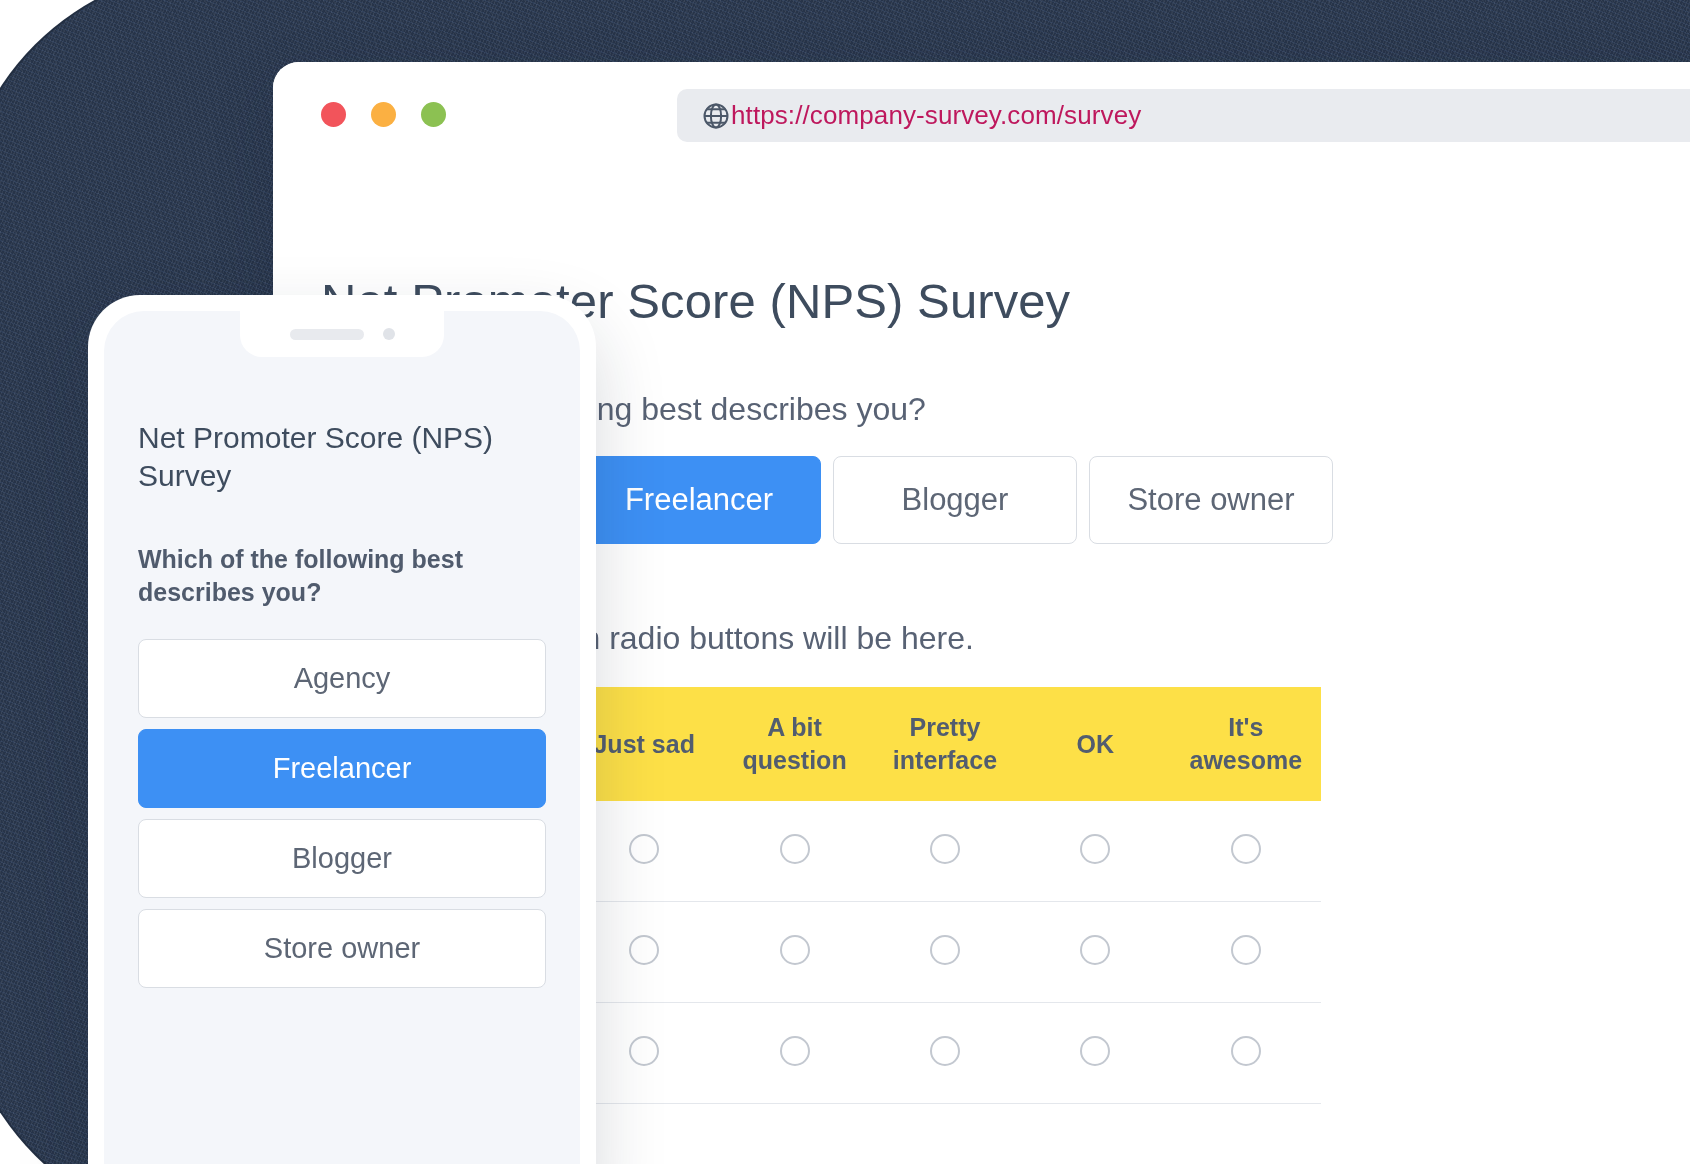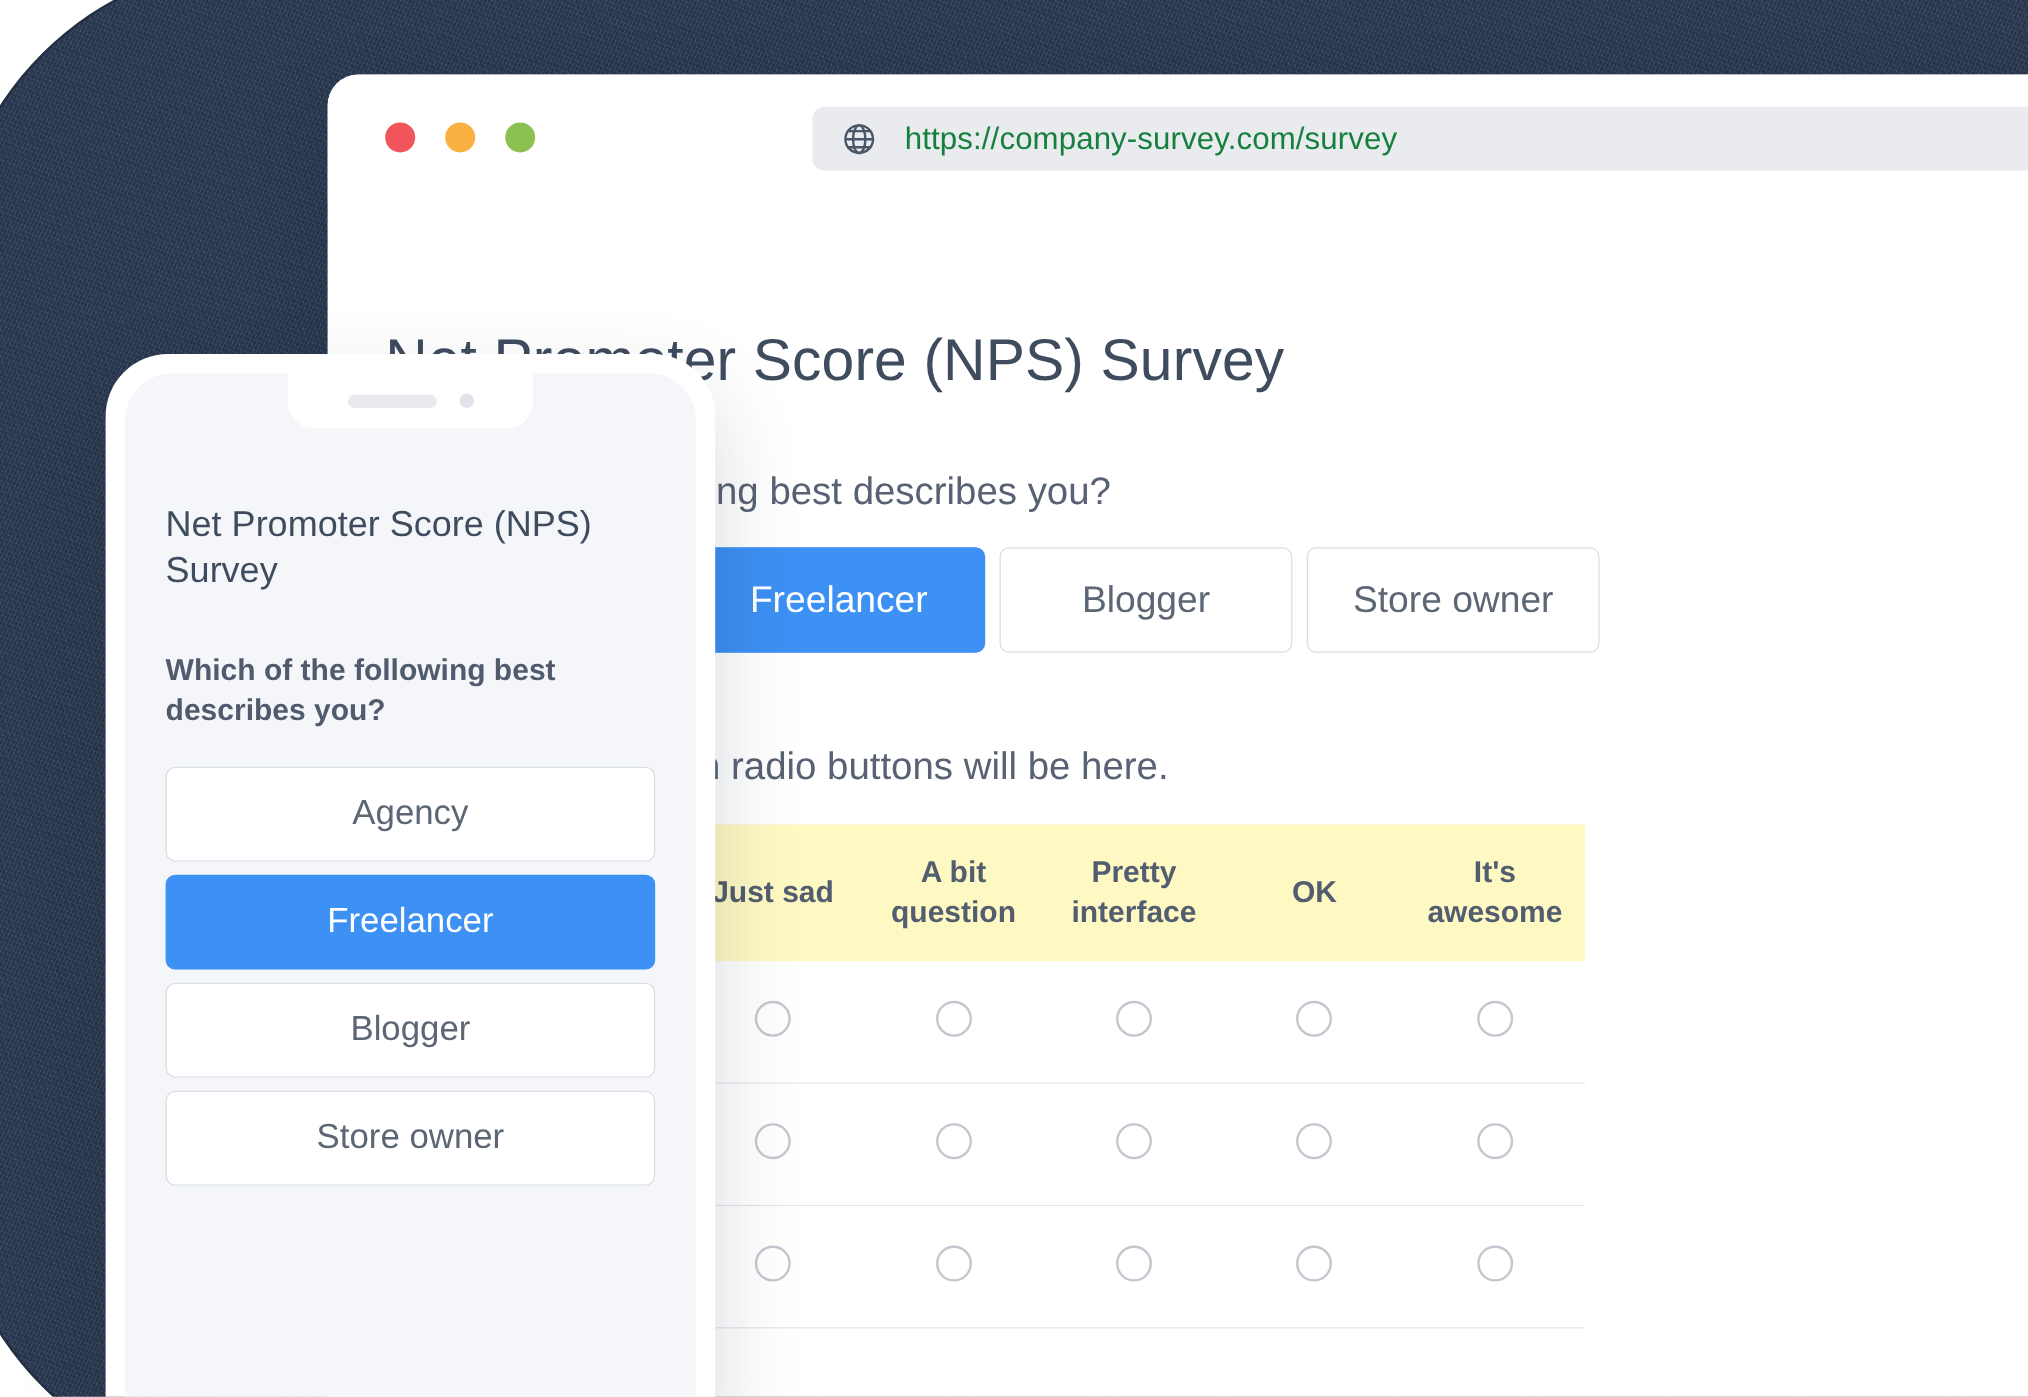--- a/index.html
+++ b/index.html
@@ -78,23 +78,22 @@
     height: 53px;
     background: #e9ebef;
     border-radius: 10px;
     display: flex;
     align-items: center;
     padding-left: 24px;
     box-sizing: border-box;
   }
   #globe-icon { width: 30px; height: 30px; flex: 0 0 auto; }
   #url-text {
-    margin-left: 23px;
     font-size: 26px;
-    color: #15803d;
+    color: #be185d;
     letter-spacing: .1px;
     white-space: nowrap;
   }
 
   
   #page-body {
     padding: 0 0 0 48px;
     box-sizing: border-box;
   }
   #survey-title {
@@ -146,21 +145,21 @@
     white-space: nowrap;
   }
 
   
   #matrix-table {
     margin-top: 30px;
     width: 1000px;
     border-collapse: collapse;
     table-layout: fixed;
   }
-  #matrix-table thead tr { background: #fef9c3; }
+  #matrix-table thead tr { background: #fde047; }
   #matrix-table th {
     font-size: 25px;
     font-weight: 700;
     color: #525d6f;
     padding: 24px 0;
     line-height: 1.32;
     text-align: center;
     vertical-align: middle;
   }
   #matrix-table th.row-label-head { width: 248px; }

